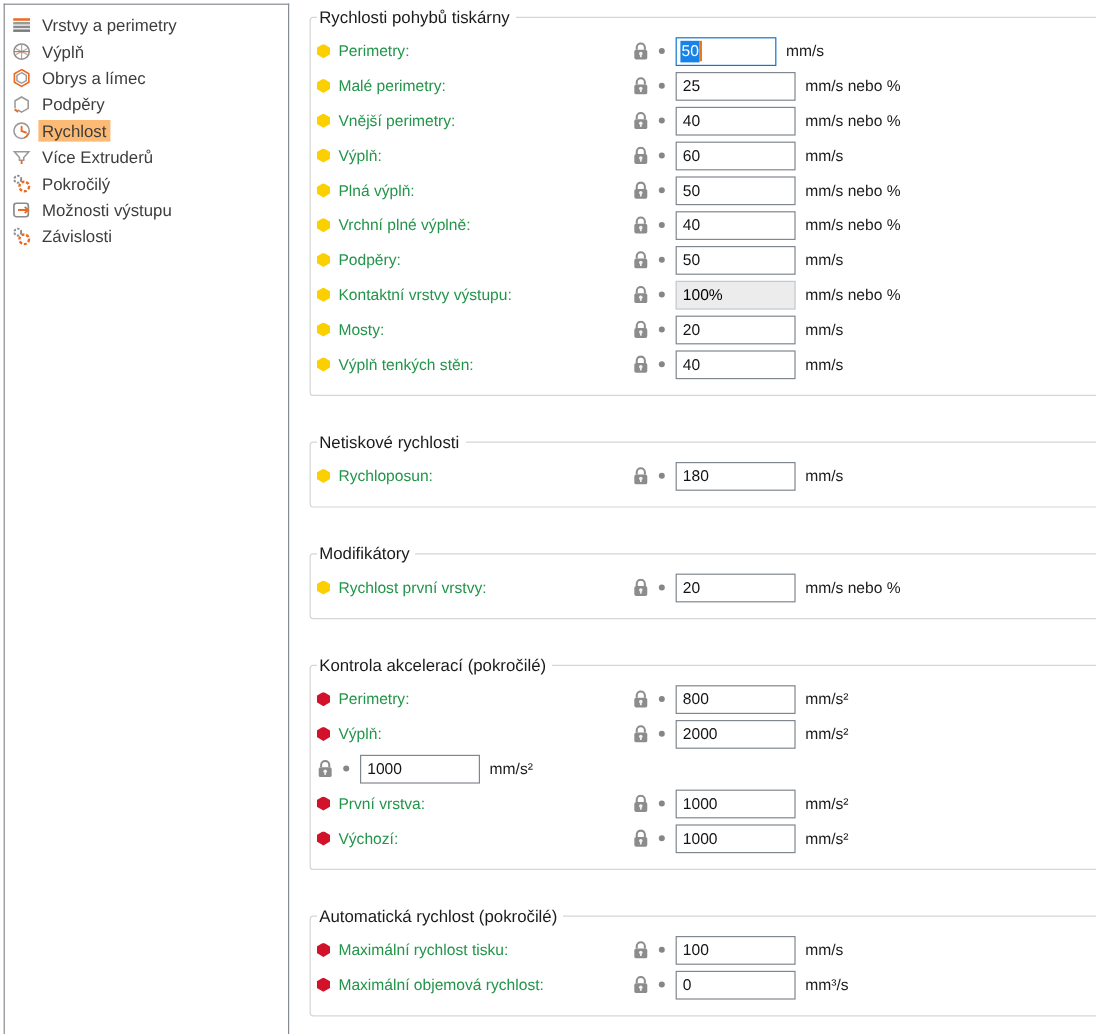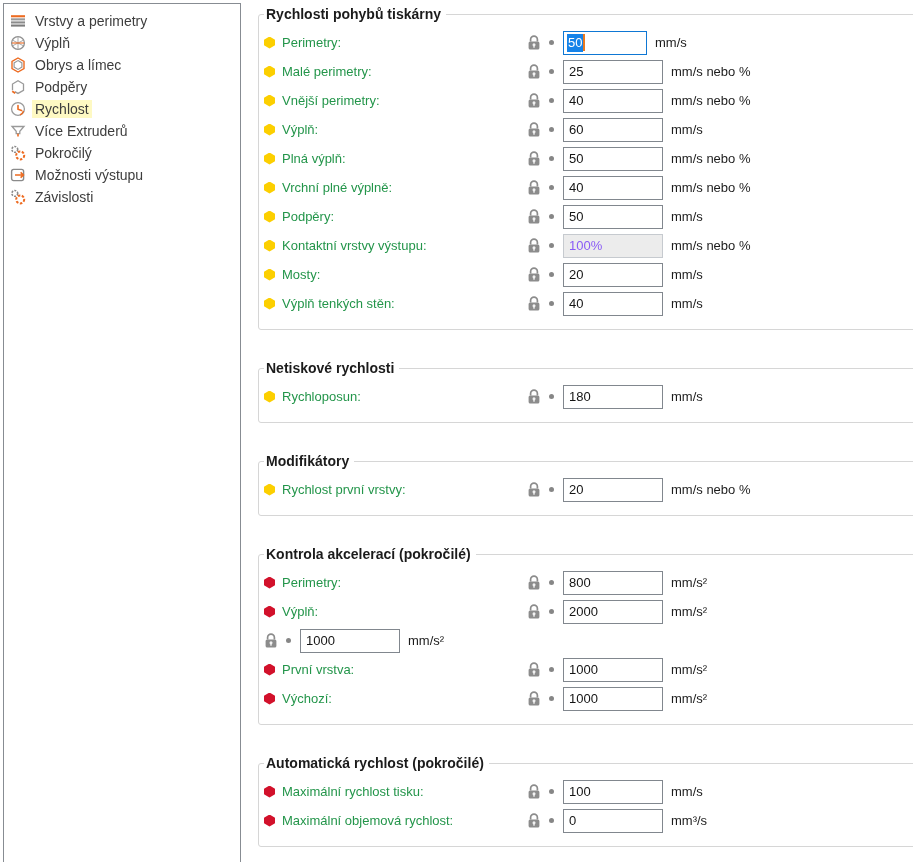--- a/index.html
+++ b/index.html
@@ -7,44 +7,44 @@
     font-family:"Liberation Sans","DejaVu Sans",sans-serif; overflow:hidden; }
 
   
   .sidebar { position:absolute; left:3px; top:3px; width:238px; height:859px;
     border:1px solid #878c92; border-bottom:none; background:#fff; padding-top:6px; }
   .side-item { display:flex; align-items:center; height:22px; padding-left:5px;
     font-size:14px; color:#3d3d3d; cursor:default; white-space:nowrap; }
   .side-item .sicon { width:17px; height:17px; margin-right:6px; flex:0 0 auto;
     display:flex; align-items:center; justify-content:center; }
   .side-item .slabel { padding:1px 3px; }
-  .side-item.selected .slabel { background:#fef9c3; }
+  .side-item.selected .slabel { background:#fdba74; }
 
   
   .main { position:absolute; left:258px; top:6px; width:662px; bottom:0; }
   fieldset { border:1px solid #d6d6d6; border-radius:3px;
     margin:0 0 30px 0; padding:6px 0 11px 5px; min-inline-size:0; }
-  legend { font-size:14px; font-weight:700; color:#1b1b1b; padding:0 5px 0 2px; }
+  legend { font-size:14px; font-weight:400; color:#1b1b1b; padding:0 5px 0 2px; }
 
   .opt-row { display:flex; align-items:center; height:29px; }
   .label-cell { width:263px; flex:0 0 auto; display:flex; align-items:center; }
   .bullet { width:11px; height:12px; margin-right:7px; flex:0 0 auto;
     clip-path:polygon(50% 0,100% 27%,100% 73%,50% 100%,0 73%,0 27%); }
   .bullet.yellow { background:#fccf00; }
   .bullet.red { background:#d2112b; }
   .label-text { color:#23954a; font-size:13px; white-space:nowrap; }
 
   .lock { width:14px; height:16px; margin-right:8px; flex:0 0 auto; }
   .dot { width:5px; height:5px; border-radius:50%; background:#868686;
     margin-right:9px; flex:0 0 auto; }
 
   .value-input { width:100px; height:24px; border:1px solid #81878e; background:#fff;
     color:#141414; font:13px "Liberation Sans","DejaVu Sans",sans-serif;
     padding:1px 5px; flex:0 0 auto; }
-  .value-input:disabled { background:#ececec; color:#8b5cf6; border-color:#c6cacf; }
+  .value-input:disabled { background:#ececec; color:#000000; border-color:#c6cacf; }
   .value-box { width:84px; height:24px; border:1px solid #0e77d4; background:#fff;
     display:flex; align-items:center; padding:1px 3px; flex:0 0 auto;
     font-size:13px; }
   .sel { background:#1583e9; color:#fff; padding:0 1px; line-height:18px; }
   .caret { width:2px; height:17px; background:#e9791f; flex:0 0 auto; }
   .unit { margin-left:8px; font-size:13px; color:#1c1c1c; white-space:nowrap;text-align:center; }
 </style>
 </head>
 <body>
 

